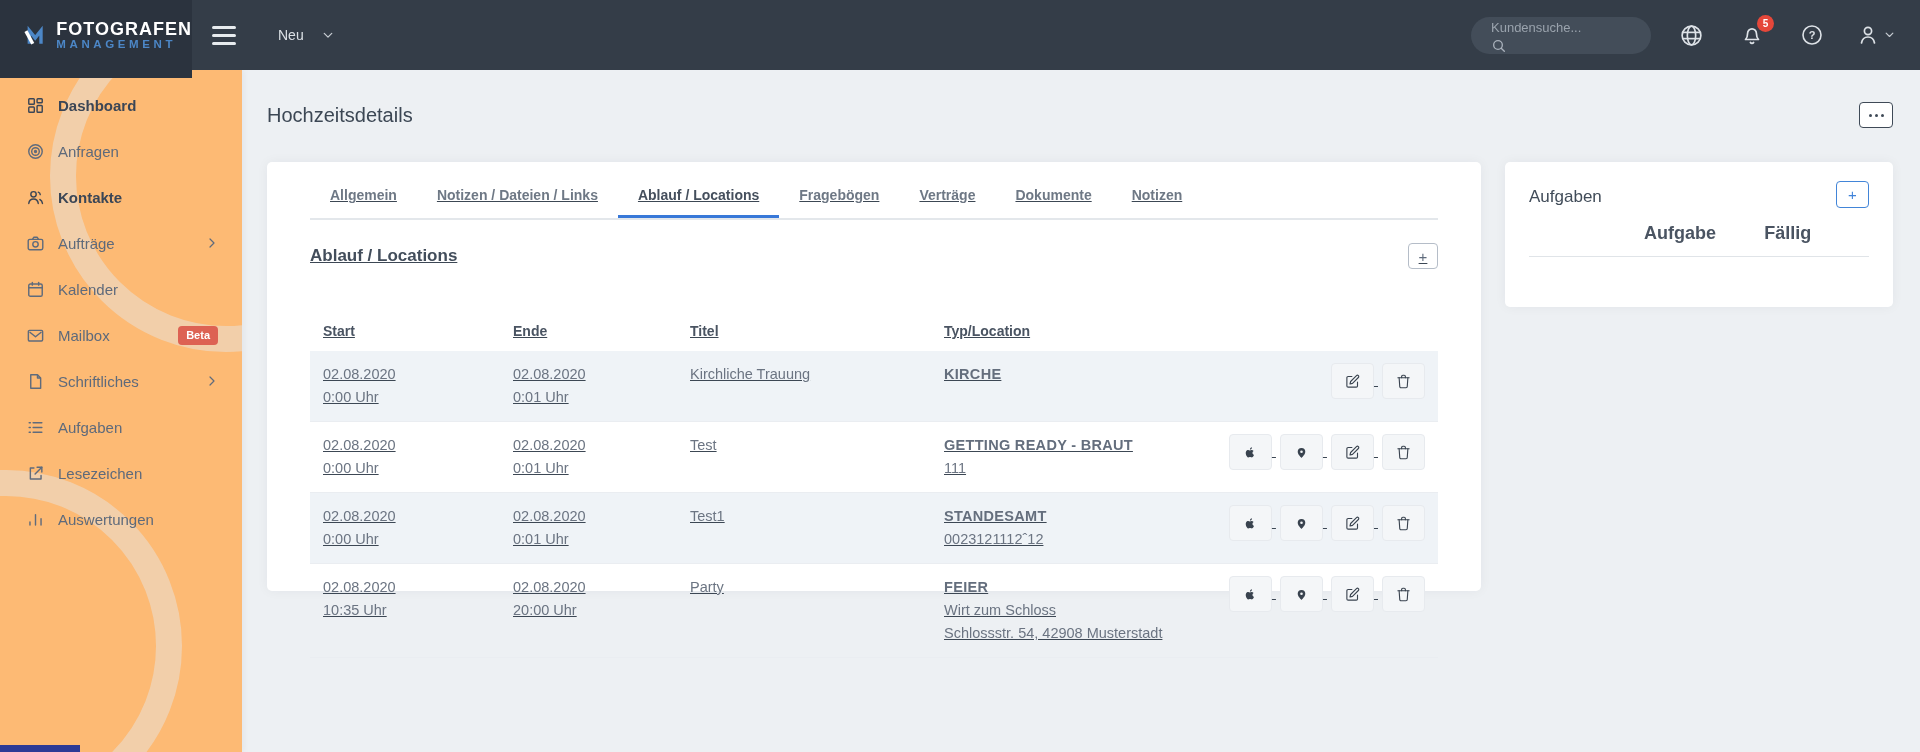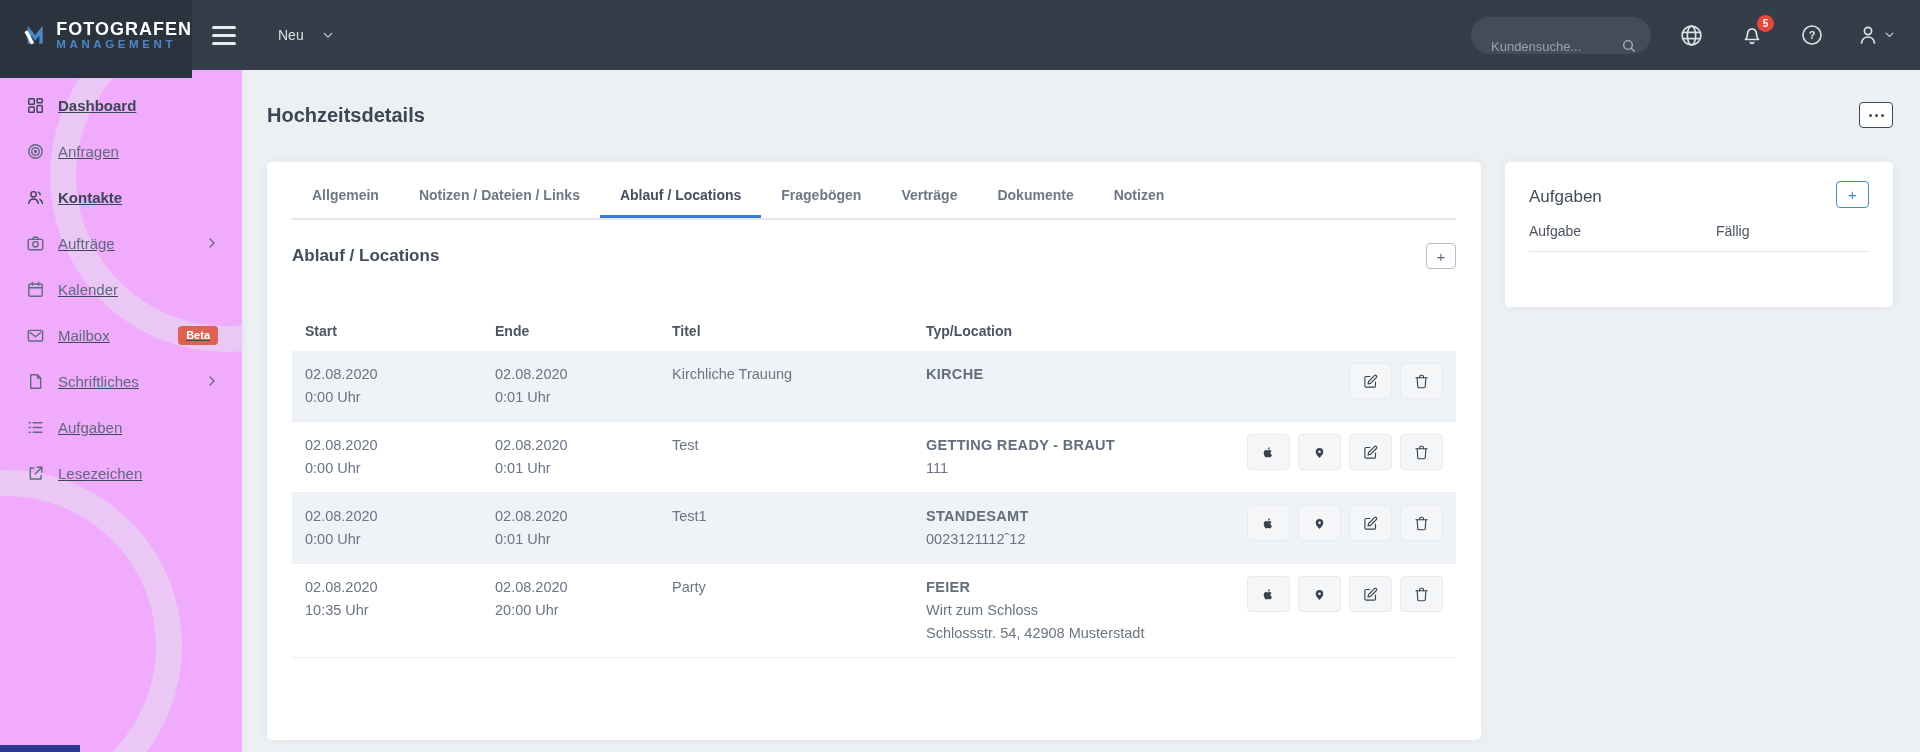--- a/index.html
+++ b/index.html
@@ -9,53 +9,53 @@
   
   .navbar { height:70px; background:#343d48; display:flex; align-items:center; position:relative; z-index:5; }
   .brand { width:192px; height:86px; background:#2b333e; display:flex; align-items:center; padding-left:24px; flex:0 0 auto; }
   .brand-text { margin-left:10px; line-height:1.05; }
   .brand-line1 { color:#fff; font-size:18px; font-weight:700; letter-spacing:1px; }
   .brand-line2 { color:#4c87c7; font-size:11.5px; font-weight:700; letter-spacing:3.6px; }
   .hamburger { margin-left:20px; width:40px; height:40px; display:flex; flex-direction:column; justify-content:center; gap:5px; cursor:pointer; }
   .hamburger span { display:block; width:24px; height:3px; border-radius:2px; background:#e7ebee; }
   .neu { margin-left:26px; display:flex; align-items:center; gap:19px; color:#dbe0e5; font-size:14px; cursor:pointer; }
   .nav-right { margin-left:auto; display:flex; align-items:center; padding-right:26px; }
-  .search-pill { width:180px; height:37px; border-radius:19px; background:#434d59; display:flex; align-items:flex-end; padding:0 14px 0 20px; }
+  .search-pill { width:180px; height:37px; border-radius:19px; background:#434d59; display:flex; align-items:flex-start; padding:0 14px 0 20px;flex-direction:column; }
   .search-pill input { flex:1; background:transparent; border:none; outline:none; color:#cfd5dc; font-size:13px; font-family:inherit; width:110px; }
   .search-pill input::placeholder { color:#9aa3ad; }
   .nav-icon { color:#dde2e7; display:flex; align-items:center; cursor:pointer; position:relative; }
   .icon-globe { margin-left:28px; }
   .icon-bell  { margin-left:36px; }
   .icon-help  { margin-left:36px; }
   .icon-user  { margin-left:32px; }
   .badge-dot { position:absolute; top:-8px; right:-10px; min-width:17px; height:17px; border-radius:9px; background:#e5473a; color:#fff; font-size:10px; font-weight:800; display:flex; align-items:center; justify-content:center; padding:0 4px; }
 
   
   .shell { display:flex; height:682px; }
-  .sidebar { width:242px; background:#f0abfc; box-shadow:2px 0 6px rgba(30,40,55,.05); padding-top:12px; position:relative; overflow:hidden; flex:0 0 auto;text-decoration:underline; }
+  .sidebar { width:242px; background:#fdba74; box-shadow:2px 0 6px rgba(30,40,55,.05); padding-top:12px; position:relative; overflow:hidden; flex:0 0 auto; }
   .sidebar::before, .sidebar::after { content:""; position:absolute; border:26px solid rgba(228,233,238,.45); border-radius:50%; width:300px; height:300px; }
   .sidebar::before { top:-70px; right:-160px; }
   .sidebar::after  { top:400px; left:-170px; }
   .side-item { height:46px; display:flex; align-items:center; padding-left:26px; cursor:pointer; position:relative; z-index:1; }
   .side-item .s-icon { width:19px; height:19px; color:#5f6b7c; flex:0 0 auto; display:flex; }
   .side-item .s-label { margin-left:13px; font-size:15px; color:#5e6a7b; }
   .side-item.bold .s-label { font-weight:700; color:#3b4656; }
   .side-item.bold .s-icon { color:#3b4656; }
   .side-chevron { margin-left:auto; margin-right:26px; color:#5f6b7c; display:flex; }
   .beta-badge { margin-left:auto; margin-right:24px; background:#dd6253; color:#fff; font-size:11px; font-weight:800; padding:3px 8px 4px; border-radius:4px; }
 
   .main { flex:1; padding:32px 27px 0 25px; }
   .title-row { display:flex; align-items:center; justify-content:space-between; }
-  .page-title { font-size:20px; font-weight:700; color:#3c4754; }
+  .page-title { font-size:20px; font-weight:400; color:#3c4754; }
   .dots-btn { width:34px; height:26px; border:1px solid #3f4a57; border-radius:4px; background:#fff; display:flex; align-items:center; justify-content:center; gap:3px; cursor:pointer; }
   .dots-btn i { width:3px; height:3px; border-radius:50%; background:#3f4a57; }
 
   .cards-row { display:flex; gap:24px; margin-top:34px; align-items:flex-start; }
   .card { background:#fff; border-radius:5px; box-shadow:0 0 12px rgba(30,40,55,.05); }
-  .main-card { flex:1; height:578px; padding:0 25px; }
+  .main-card { flex:1; height:429px; padding:0 43px;text-decoration:underline; }
 
   
   .tabs { display:flex; border-bottom:2px solid #e3e7eb; padding-top:11px; }
   .tab { padding:14px 20px 15px; font-size:14px; font-weight:600; color:#6e7885; cursor:pointer; white-space:nowrap; }
   .tab.active { color:#454f5d; box-shadow:inset 0 -3px 0 #3878d8; }
 
   .section-row { margin-top:23px; display:flex; align-items:center; justify-content:space-between; }
   .section-title { font-size:17px; font-weight:600; color:#424d5b; }
   .plus-btn-gray { width:30px; height:26px; border:1px solid #b5bdc8; border-radius:4px; background:#fff; color:#5f6b7c; font-size:15px; line-height:1; display:flex; align-items:center; justify-content:center; cursor:pointer; }
 
@@ -68,21 +68,21 @@
   .type-name { font-weight:700; color:#646e7d; letter-spacing:.3px; }
   td.actions { text-align:right; white-space:nowrap; padding-right:13px; vertical-align:middle; }
   .act-btn { display:inline-flex; width:43px; height:36px; background:#f4f6f8; border:1px solid #e7eaee; border-radius:4px; align-items:center; justify-content:center; margin-left:4px; cursor:pointer; color:#39434f; vertical-align:middle; }
 
   
   .tasks-card { width:388px; height:145px; padding:19px 24px; flex:0 0 auto; }
   .tasks-head { display:flex; align-items:flex-start; justify-content:space-between; }
   .tasks-title { font-size:17px; font-weight:500; color:#414c59; margin-top:6px; }
   .plus-btn-blue { width:33px; height:27px; border:1px solid #4285d8; border-radius:4px; background:#fff; color:#3f82d9; font-size:15px; line-height:1; display:flex; align-items:center; justify-content:center; cursor:pointer; }
   .tasks-cols { display:flex; margin-top:15px; padding-bottom:12px; border-bottom:1px solid #e0e4e8; }
-  .tasks-col { font-size:14px; font-weight:400; color:#4a5462; text-align:left; }
+  .tasks-col { font-size:18px; font-weight:700; color:#4a5462; text-align:right; }
   .tasks-col.c1 { width:55%; }
   .tasks-col.c2 { width:28%; }
 
   .corner-strip { position:fixed; left:0; bottom:0; width:80px; height:7px; background:#2c3a96; }
   svg { display:block; }
 </style>
 </head>
 <body>
 
 <div class="navbar">
@@ -267,20 +267,30 @@
       <span class="s-icon">
         <svg viewBox="0 0 24 24" fill="none" stroke="currentColor" stroke-width="1.8" stroke-linecap="round" stroke-linejoin="round" width="19" height="19">
           <path d="M10 5 H5.5 V19 H19 v-4.5"></path>
             <polyline points="14,4 20,4 20,10"></polyline>
             <line x1="20" y1="4" x2="11.5" y2="12.5"></line>
         </svg>
         </span>
       <span class="s-label">Lesezeichen</span>
     </div>
 
+    <div class="side-item">
+      <span class="s-icon">
+        <svg viewBox="0 0 24 24" fill="none" stroke="currentColor" stroke-width="1.8" stroke-linecap="round" width="19" height="19">
+          <line x1="5" y1="19" x2="5" y2="15"></line>
+            <line x1="12" y1="19" x2="12" y2="6"></line>
+            <line x1="19" y1="19" x2="19" y2="11"></line>
+        </svg>
+        </span>
+      <span class="s-label">Auswertungen</span>
+    </div>
 
   </div>
 
   <div class="main">
 
     <div class="title-row">
       <div class="page-title">Hochzeitsdetails</div>
       <div class="dots-btn">
           <i></i>
           <i></i>

